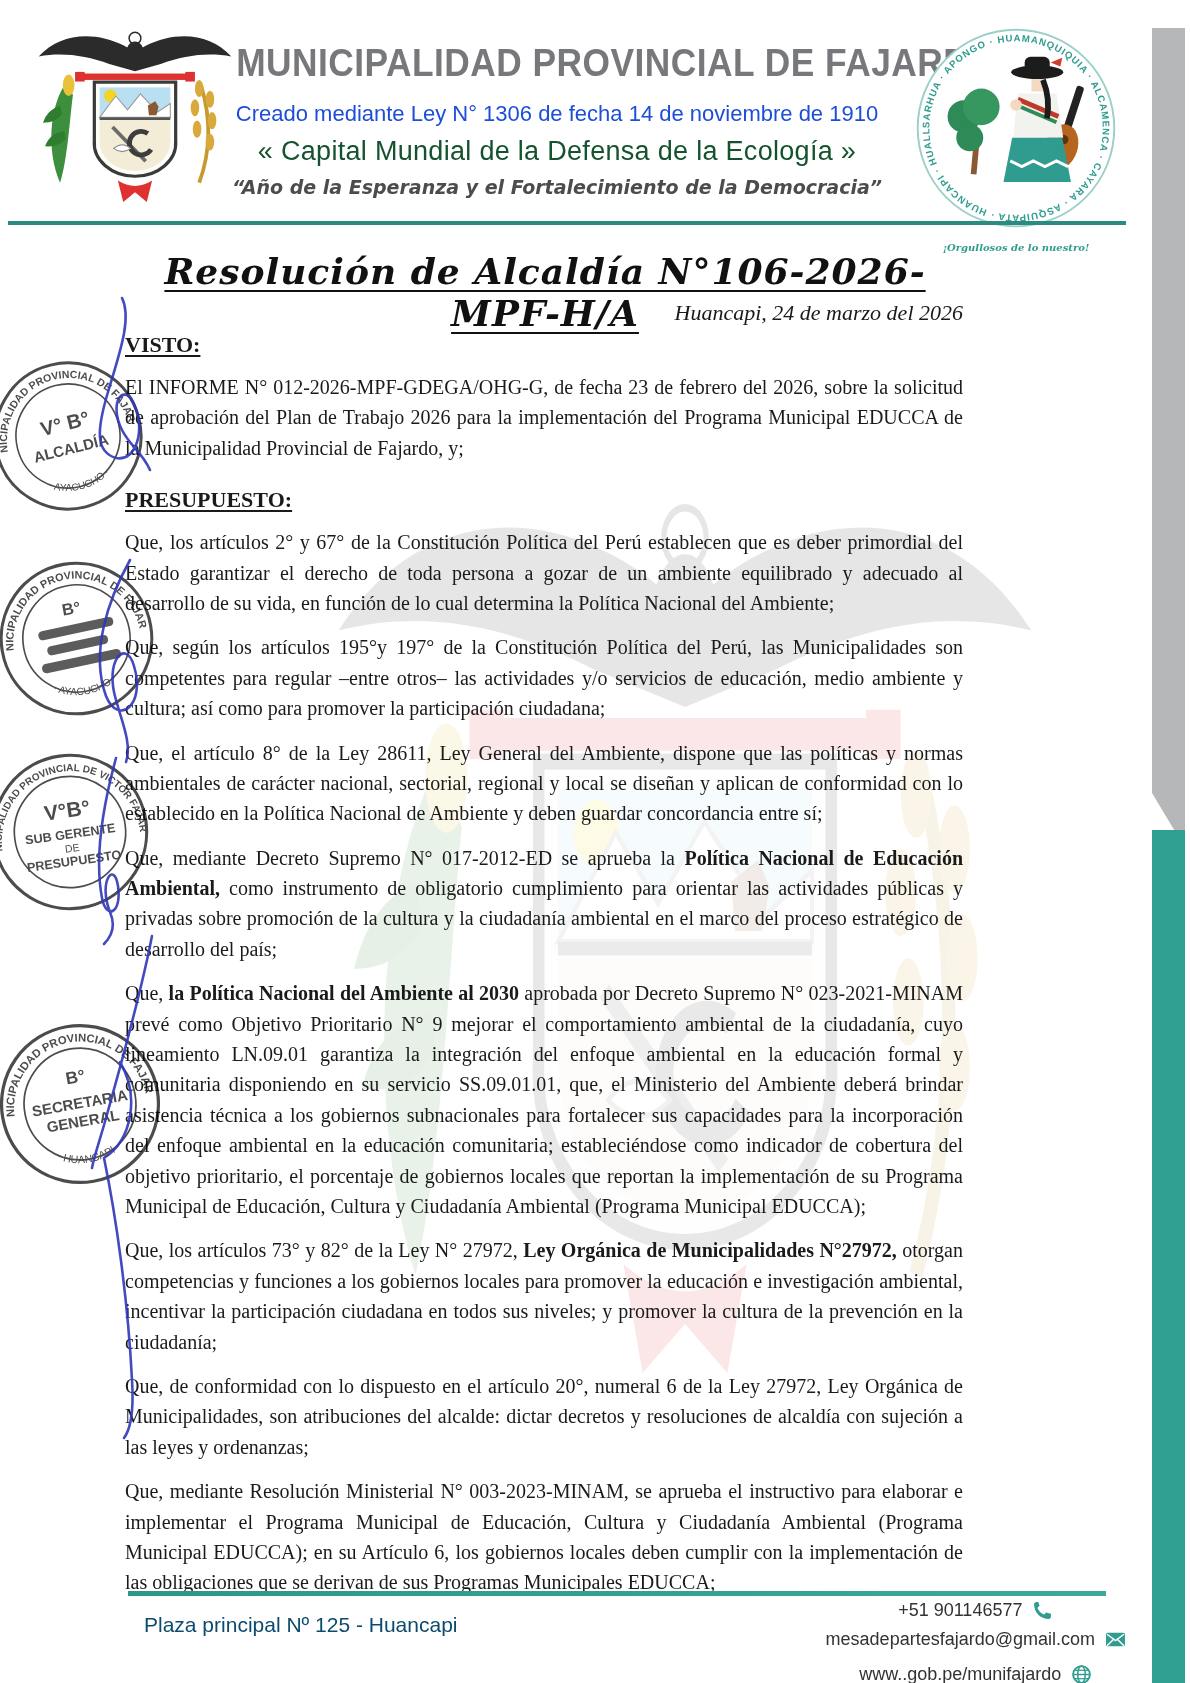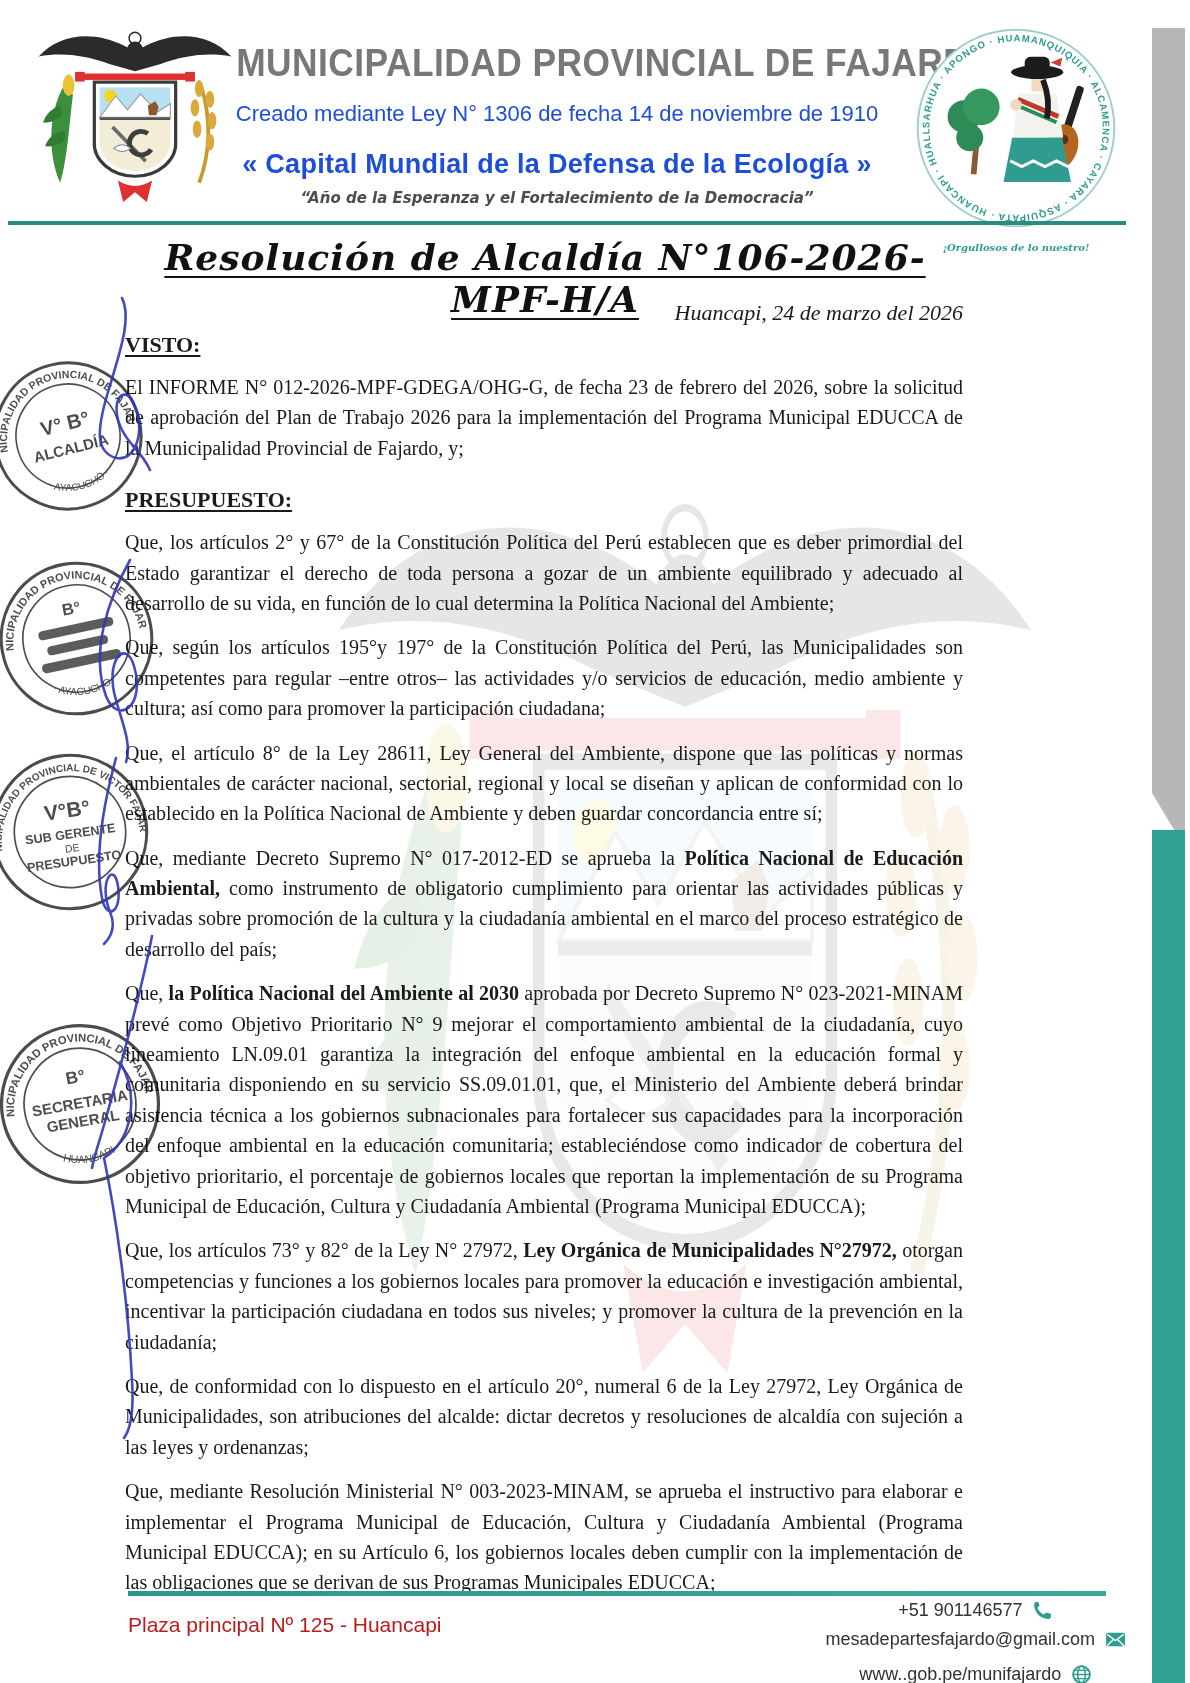--- a/index.html
+++ b/index.html
@@ -6,53 +6,53 @@
   #page{position:relative;width:1190px;height:1683px;background:#fff;margin:0 auto;
         overflow:hidden;font-family:"Liberation Serif",serif;color:#1a1a1a;}
 
   
   .coat{position:absolute;left:26px;top:20px;width:218px;height:198px;}
   .hdr-text{position:absolute;left:212px;top:42px;width:690px;text-align:center;}
   .hdr-title{font-family:"Liberation Sans",sans-serif;font-weight:bold;font-size:38px;
              color:#77787b;white-space:nowrap;transform:scaleX(.93);transform-origin:center;
              letter-spacing:.5px;}
   .hdr-sub{font-family:"Liberation Sans",sans-serif;font-size:22px;color:#1d4ed8;margin-top:16px;}
-  .hdr-motto{font-family:"Liberation Sans",sans-serif;font-weight:bold;font-size:27px;
-             color:#1d4ed8;margin-top:22px;letter-spacing:.3px;}
-  .hdr-slogan{font-family:"DejaVu Sans",sans-serif;font-style:italic;font-size:15px;
+  .hdr-motto{font-family:"Liberation Sans",sans-serif;font-weight:normal;font-size:27px;
+             color:#14532d;margin-top:9px;letter-spacing:.3px;}
+  .hdr-slogan{font-family:"DejaVu Sans",sans-serif;font-style:italic;font-size:19px;
               color:#4a4c4e;margin-top:9px;font-weight:bold;}
   .logo-wrap{position:absolute;right:64px;top:24px;width:220px;text-align:center;}
   .logo-caption{font-family:"DejaVu Serif",serif;font-style:italic;font-size:10px;
                 color:#2f9c8f;margin-top:2px;font-weight:bold;}
   .hdr-rule{position:absolute;top:221px;left:8px;width:1118px;height:4px;background:#2a8b80;}
 
   
-  .res-title{position:absolute;top:236px;left:135px;width:820px;text-align:center;
+  .res-title{position:absolute;top:250px;left:135px;width:820px;text-align:center;
              font-family:"DejaVu Serif",serif;font-style:italic;font-weight:bold;
              font-size:36px;letter-spacing:1px;color:#111;
              text-decoration:underline;text-underline-offset:6px;text-decoration-thickness:2px;}
   .doc-body{position:absolute;left:125px;top:300px;width:838px;}
   .dateline{text-align:right;font-style:italic;font-size:22px;margin:0 0 6px;padding-left:43px;}
   .sec-label{font-weight:bold;font-size:22px;text-decoration:underline;
              text-underline-offset:3px;margin:0 0 14px;}
   .body-para{font-size:20px;line-height:1.52;text-align:justify;margin:0 0 14px;}
   .body-para b{font-weight:bold;}
   .gap{height:10px;}
 
   
   .stamp{position:absolute;mix-blend-mode:multiply;opacity:.92;}
   .stamp text{font-family:"Liberation Sans",sans-serif;fill:#3c3c3c;}
   .sig-layer{position:absolute;left:0;top:0;width:1190px;height:1683px;pointer-events:none;}
   .watermark{position:absolute;left:300px;top:445px;width:770px;height:1010px;opacity:.11;}
 
   
   .footer-rule{position:absolute;left:128px;top:1591px;width:978px;height:5px;
                background:linear-gradient(90deg,#2d968b,#3aa99b);}
-  .footer-left{position:absolute;left:128px;top:1613px;font-family:"Liberation Sans",sans-serif;
-               font-size:21px;color:#b91c1c;}
+  .footer-left{position:absolute;left:144px;top:1613px;font-family:"Liberation Sans",sans-serif;
+               font-size:21px;color:#0c4a6e;}
   .footer-right{position:absolute;right:64px;top:1600px;font-family:"Liberation Sans",sans-serif;
                 font-size:18px;color:#303234;}
   .fr-row{display:flex;justify-content:center;align-items:center;gap:10px;margin-bottom:8px;}
   .fr-row.web{margin-top:14px;}
   .icon{width:21px;height:21px;flex:0 0 auto;}
 
   
   .bar-gray{position:absolute;left:1152px;top:28px;width:33px;height:820px;background:#b5b7b9;
             clip-path:polygon(0 0,100% 0,100% 100%,0 calc(100% - 55px));}
   .bar-teal{position:absolute;left:1152px;top:830px;width:33px;height:853px;background:#2fa091;}

